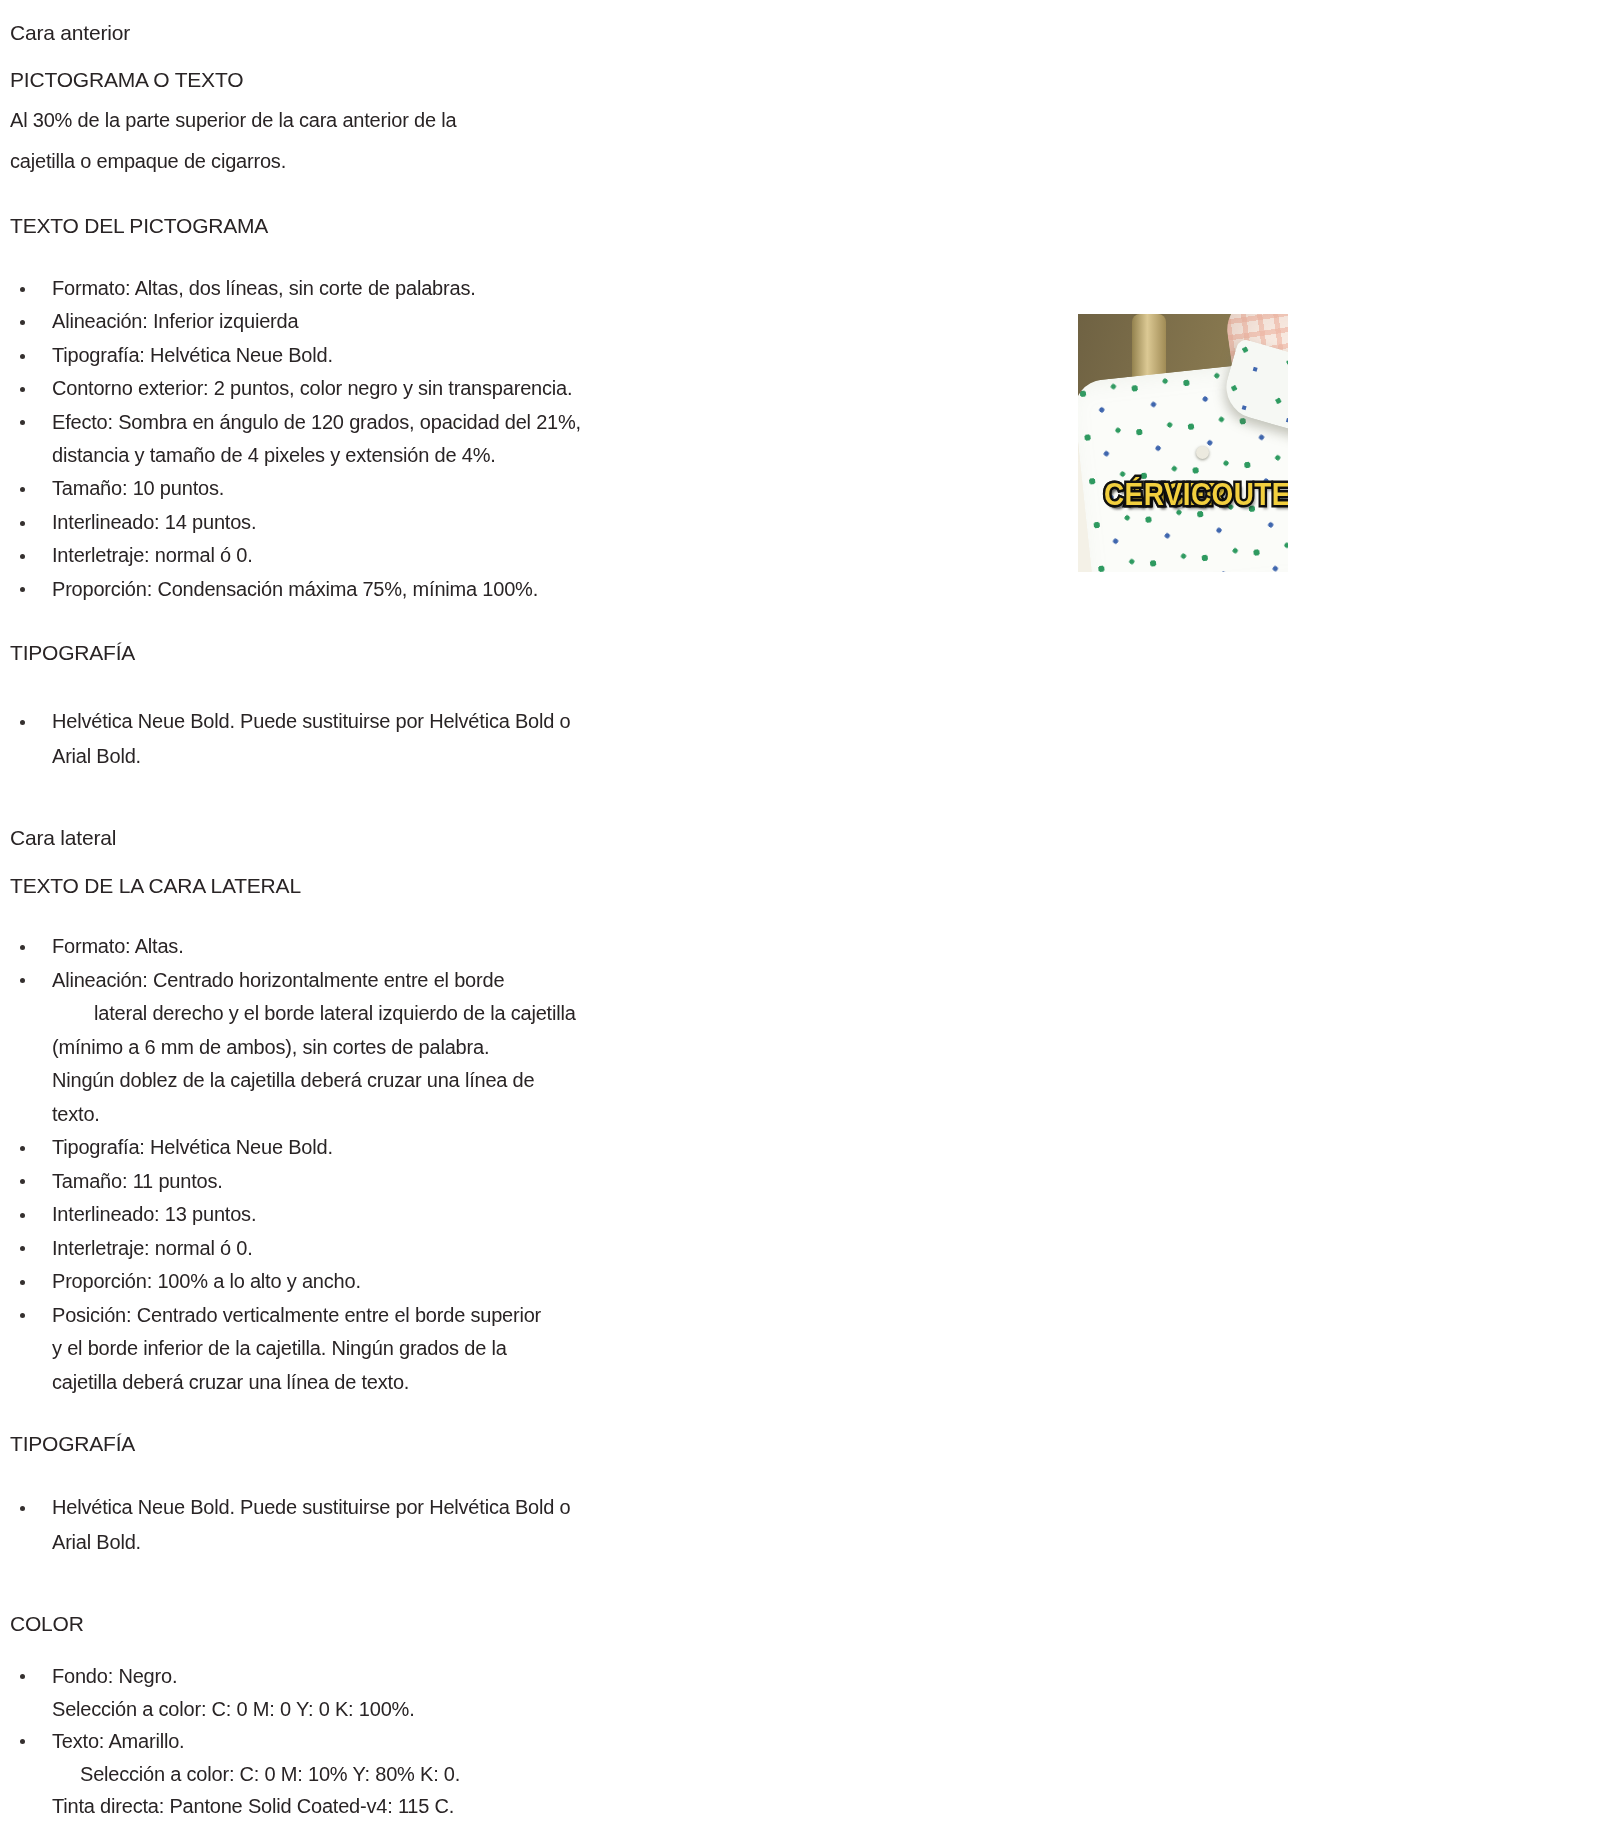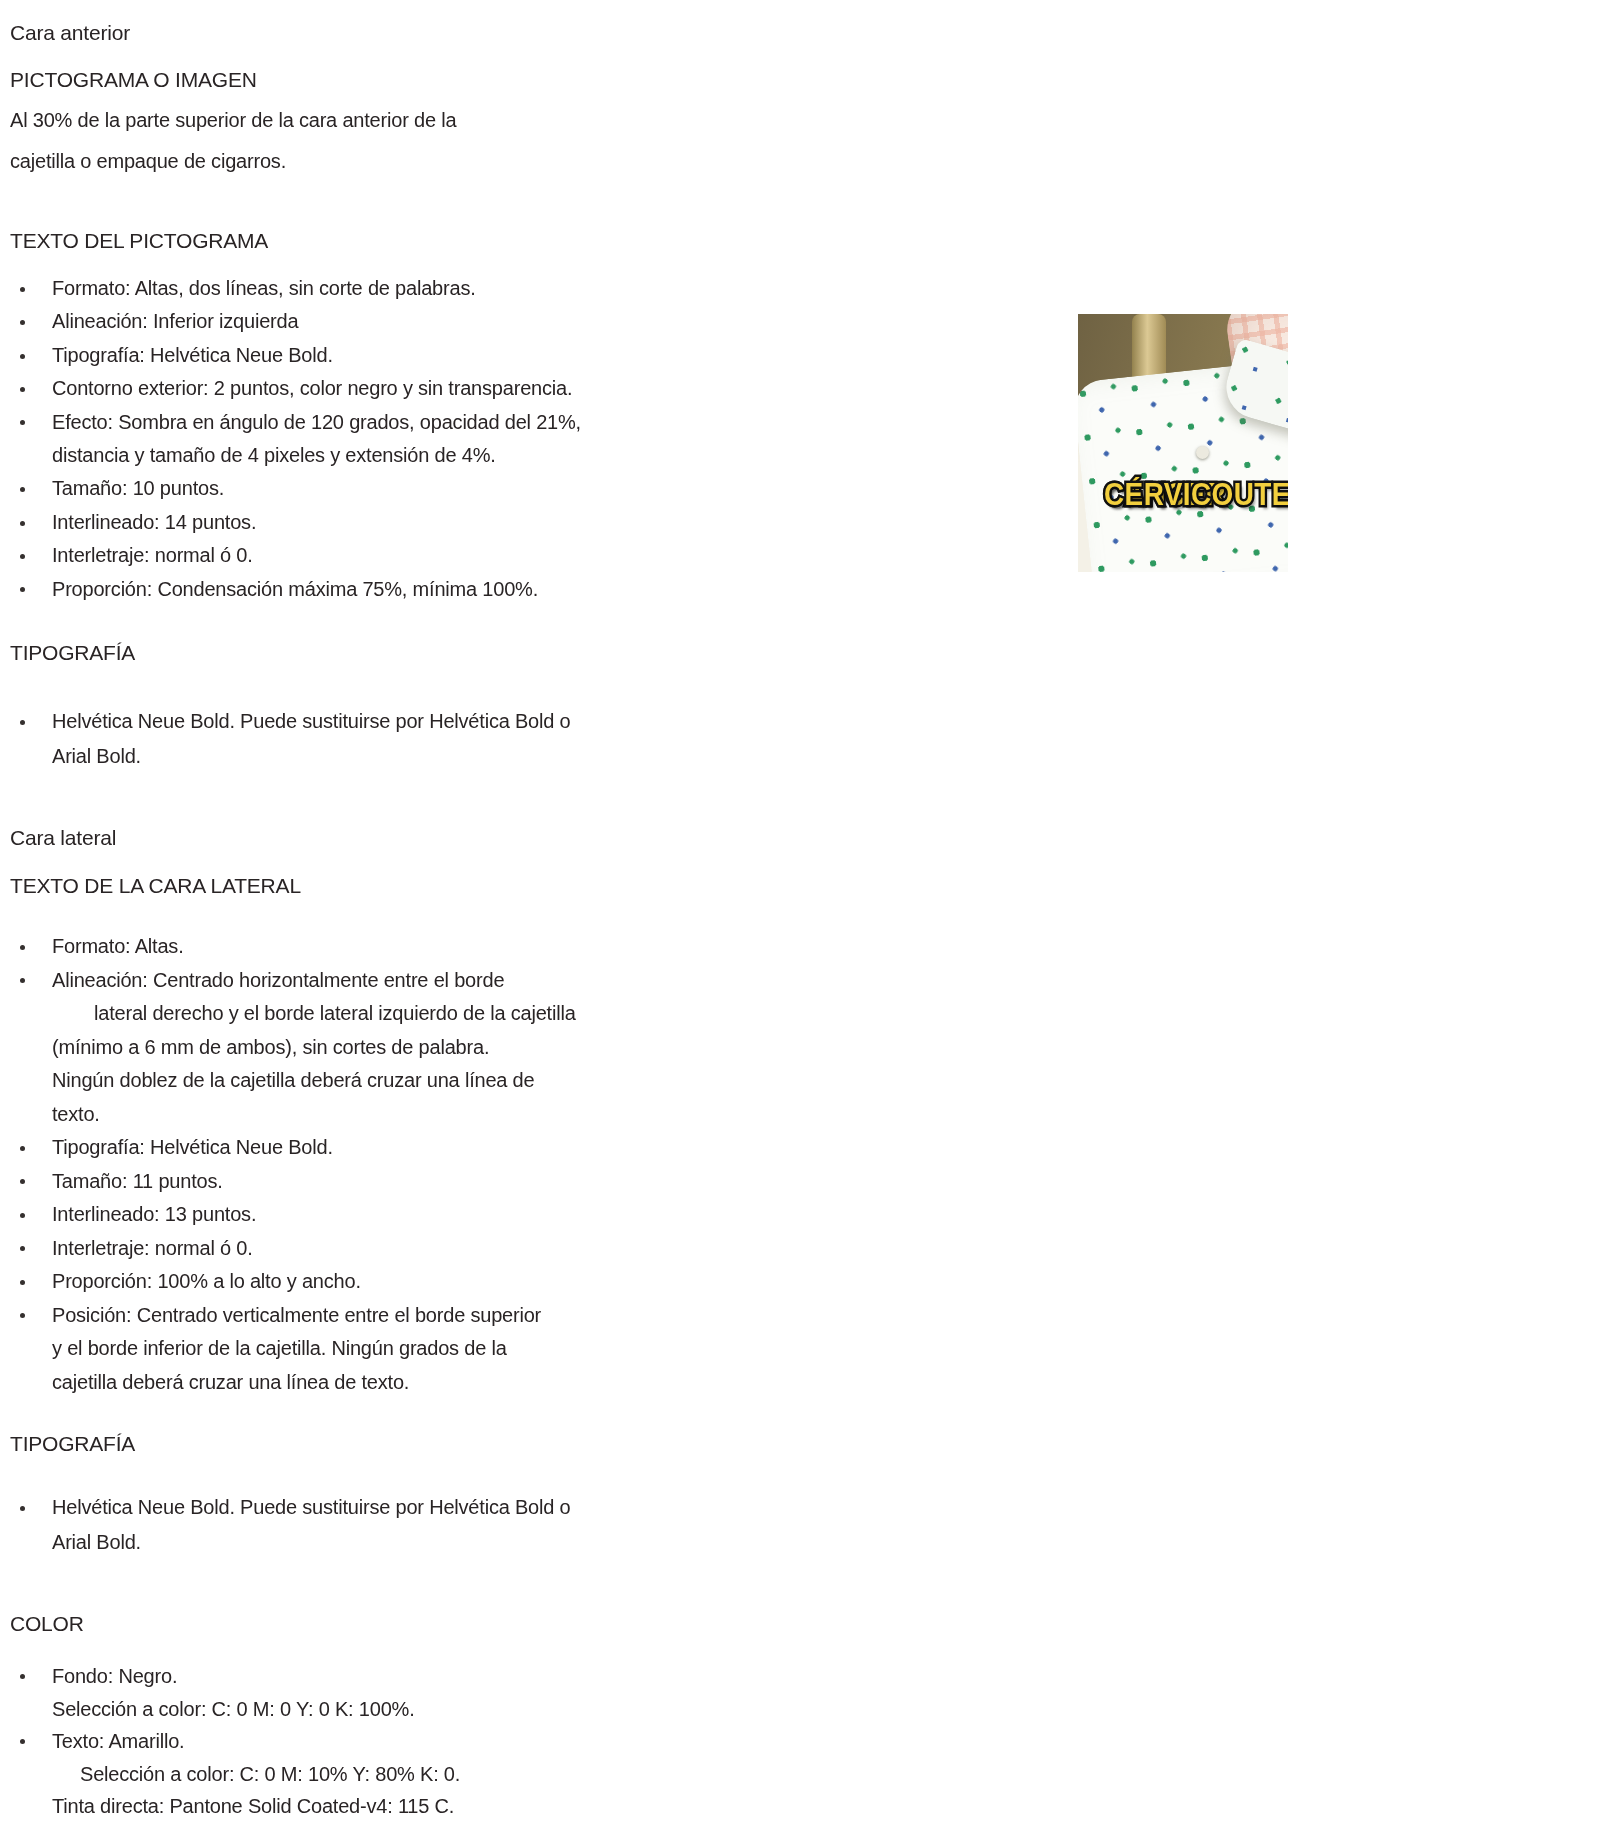--- a/index.html
+++ b/index.html
@@ -68,26 +68,26 @@
      writing-mode:vertical-rl;text-align:center;font-weight:bold;font-size:40px;line-height:1.1;
      letter-spacing:1px;color:#F7D44C;white-space:nowrap;}
 </style>
 </head>
 <body>
 
 <div id="page">
 
   <div id="textcol">
       <div class="sec title" style="top: 19px;">Cara anterior</div>
-      <div class="sec heading" style="top: 66px;">PICTOGRAMA O IMAGEN</div>
+      <div class="sec heading" style="top: 66px;">PICTOGRAMA O TEXTO</div>
       <div class="sec para" style="top: 100px;">
         <div class="para-line" style="line-height: 41px;">Al 30% de la parte superior de la cara anterior de la</div>
         <div class="para-line" style="line-height: 41px;">cajetilla o empaque de cigarros.</div>
       </div>
-      <div class="sec heading" style="top: 227px;">TEXTO DEL PICTOGRAMA</div>
+      <div class="sec heading" style="top: 212px;">TEXTO DEL PICTOGRAMA</div>
       <div class="sec bullets" style="top: 272px;">
         <div class="bi">
           <span class="dot" style="top: 14.7px;"></span>
           <div class="bl" style="line-height: 33.4px;">Formato: Altas, dos líneas, sin corte de palabras.</div>
         </div>
         <div class="bi">
           <span class="dot" style="top: 14.7px;"></span>
           <div class="bl" style="line-height: 33.4px;">Alineación: Inferior izquierda</div>
         </div>
         <div class="bi">

